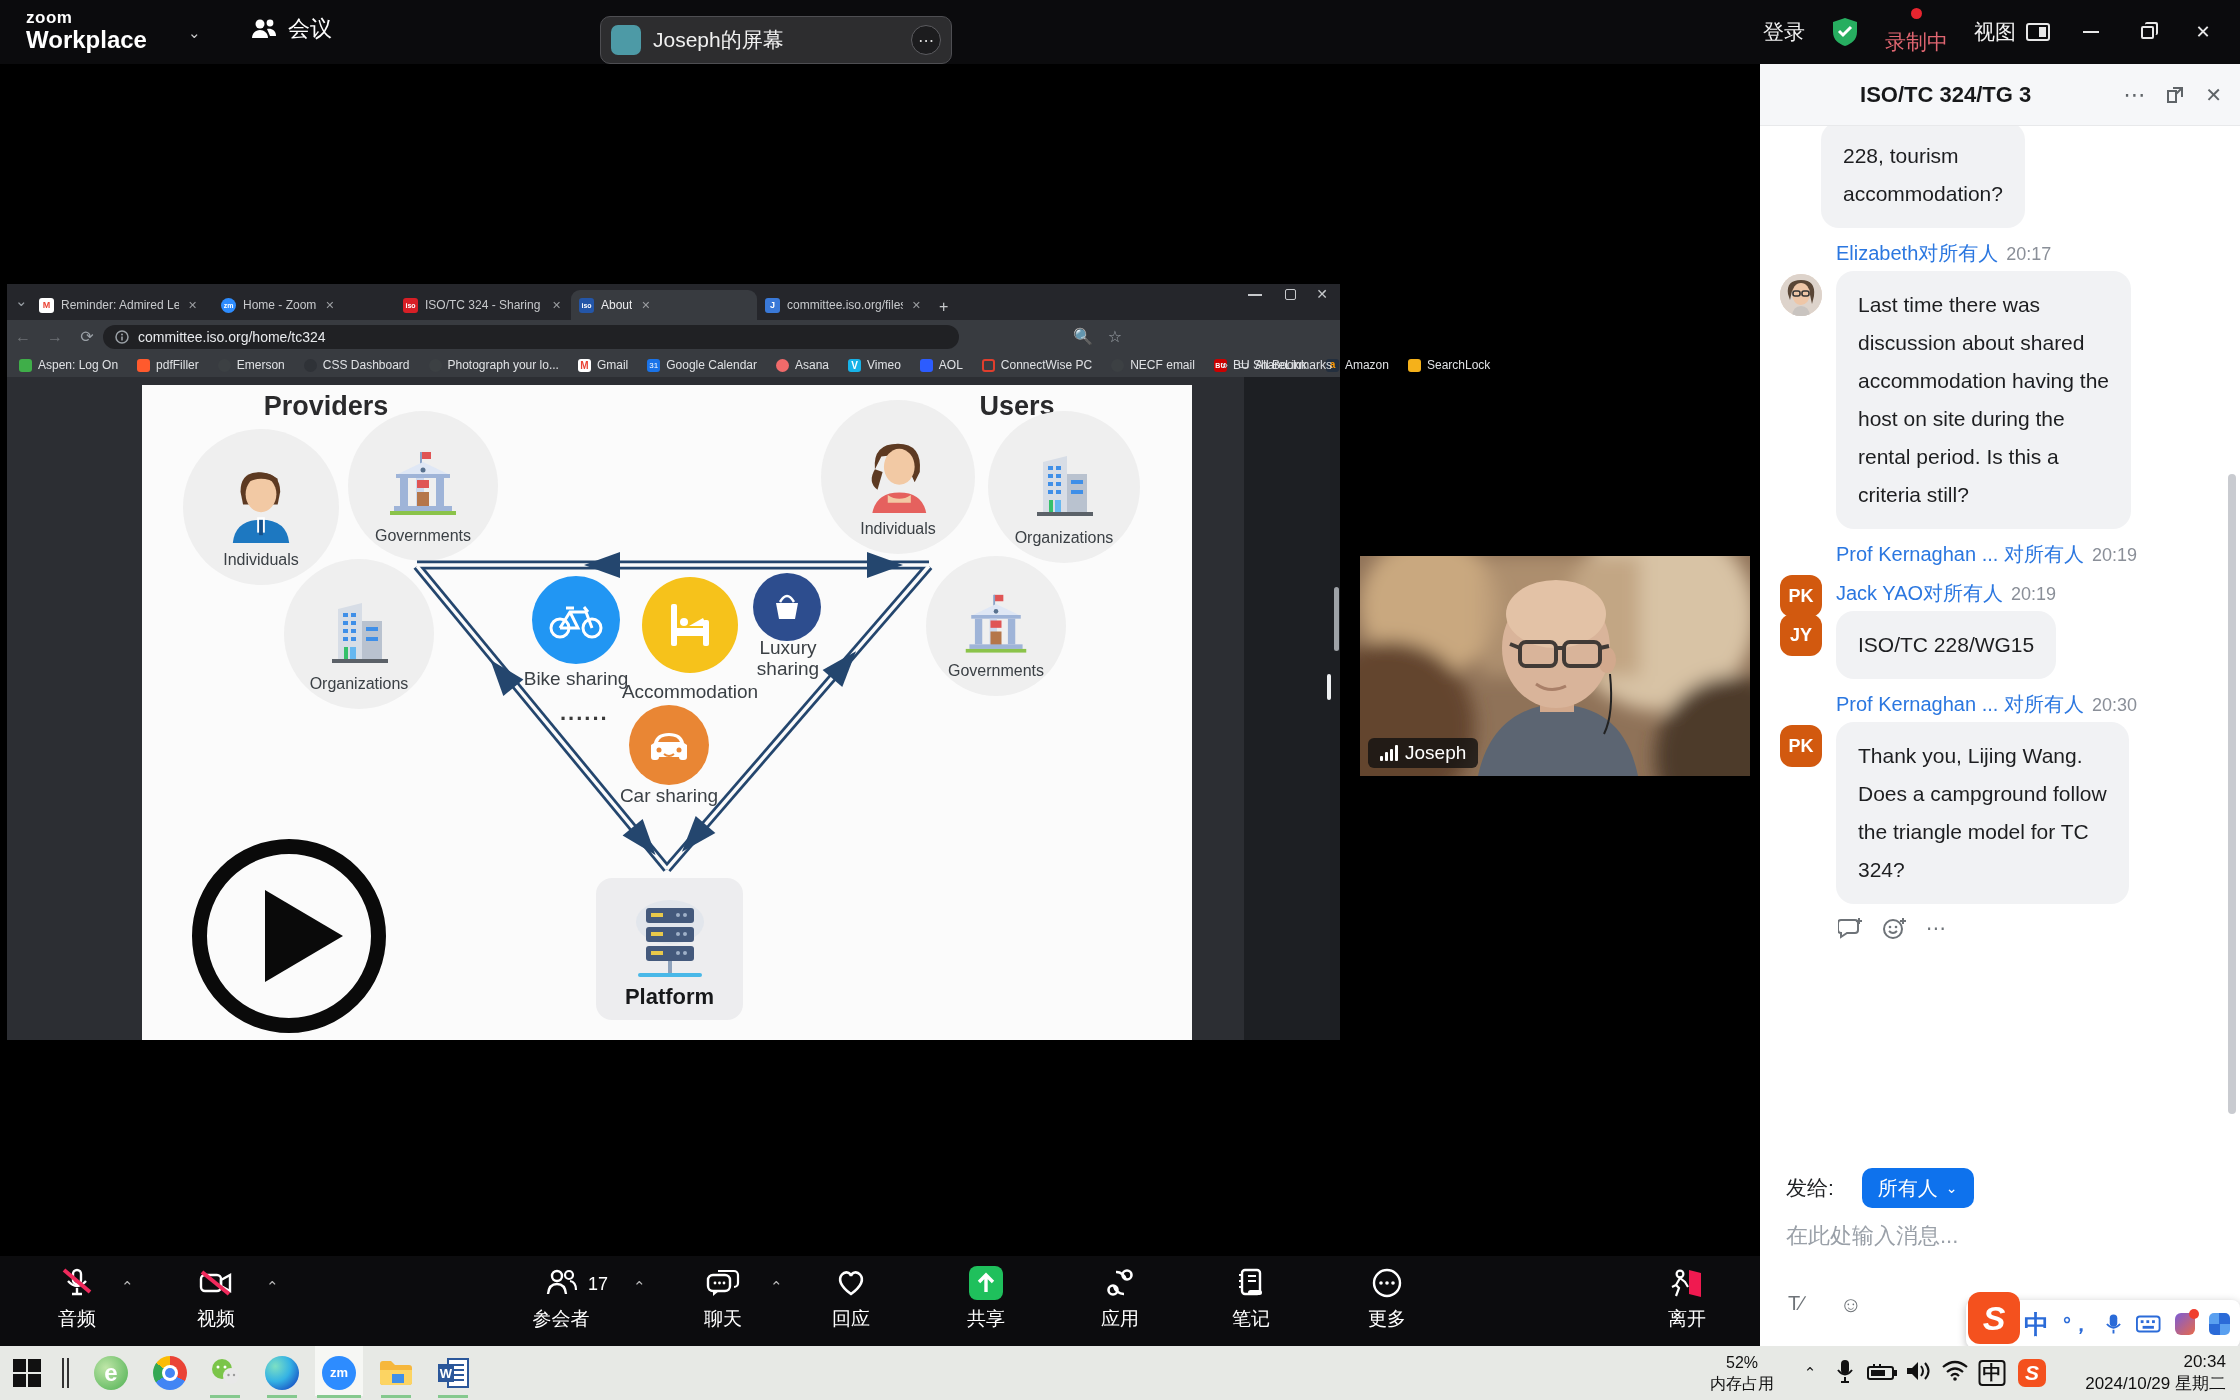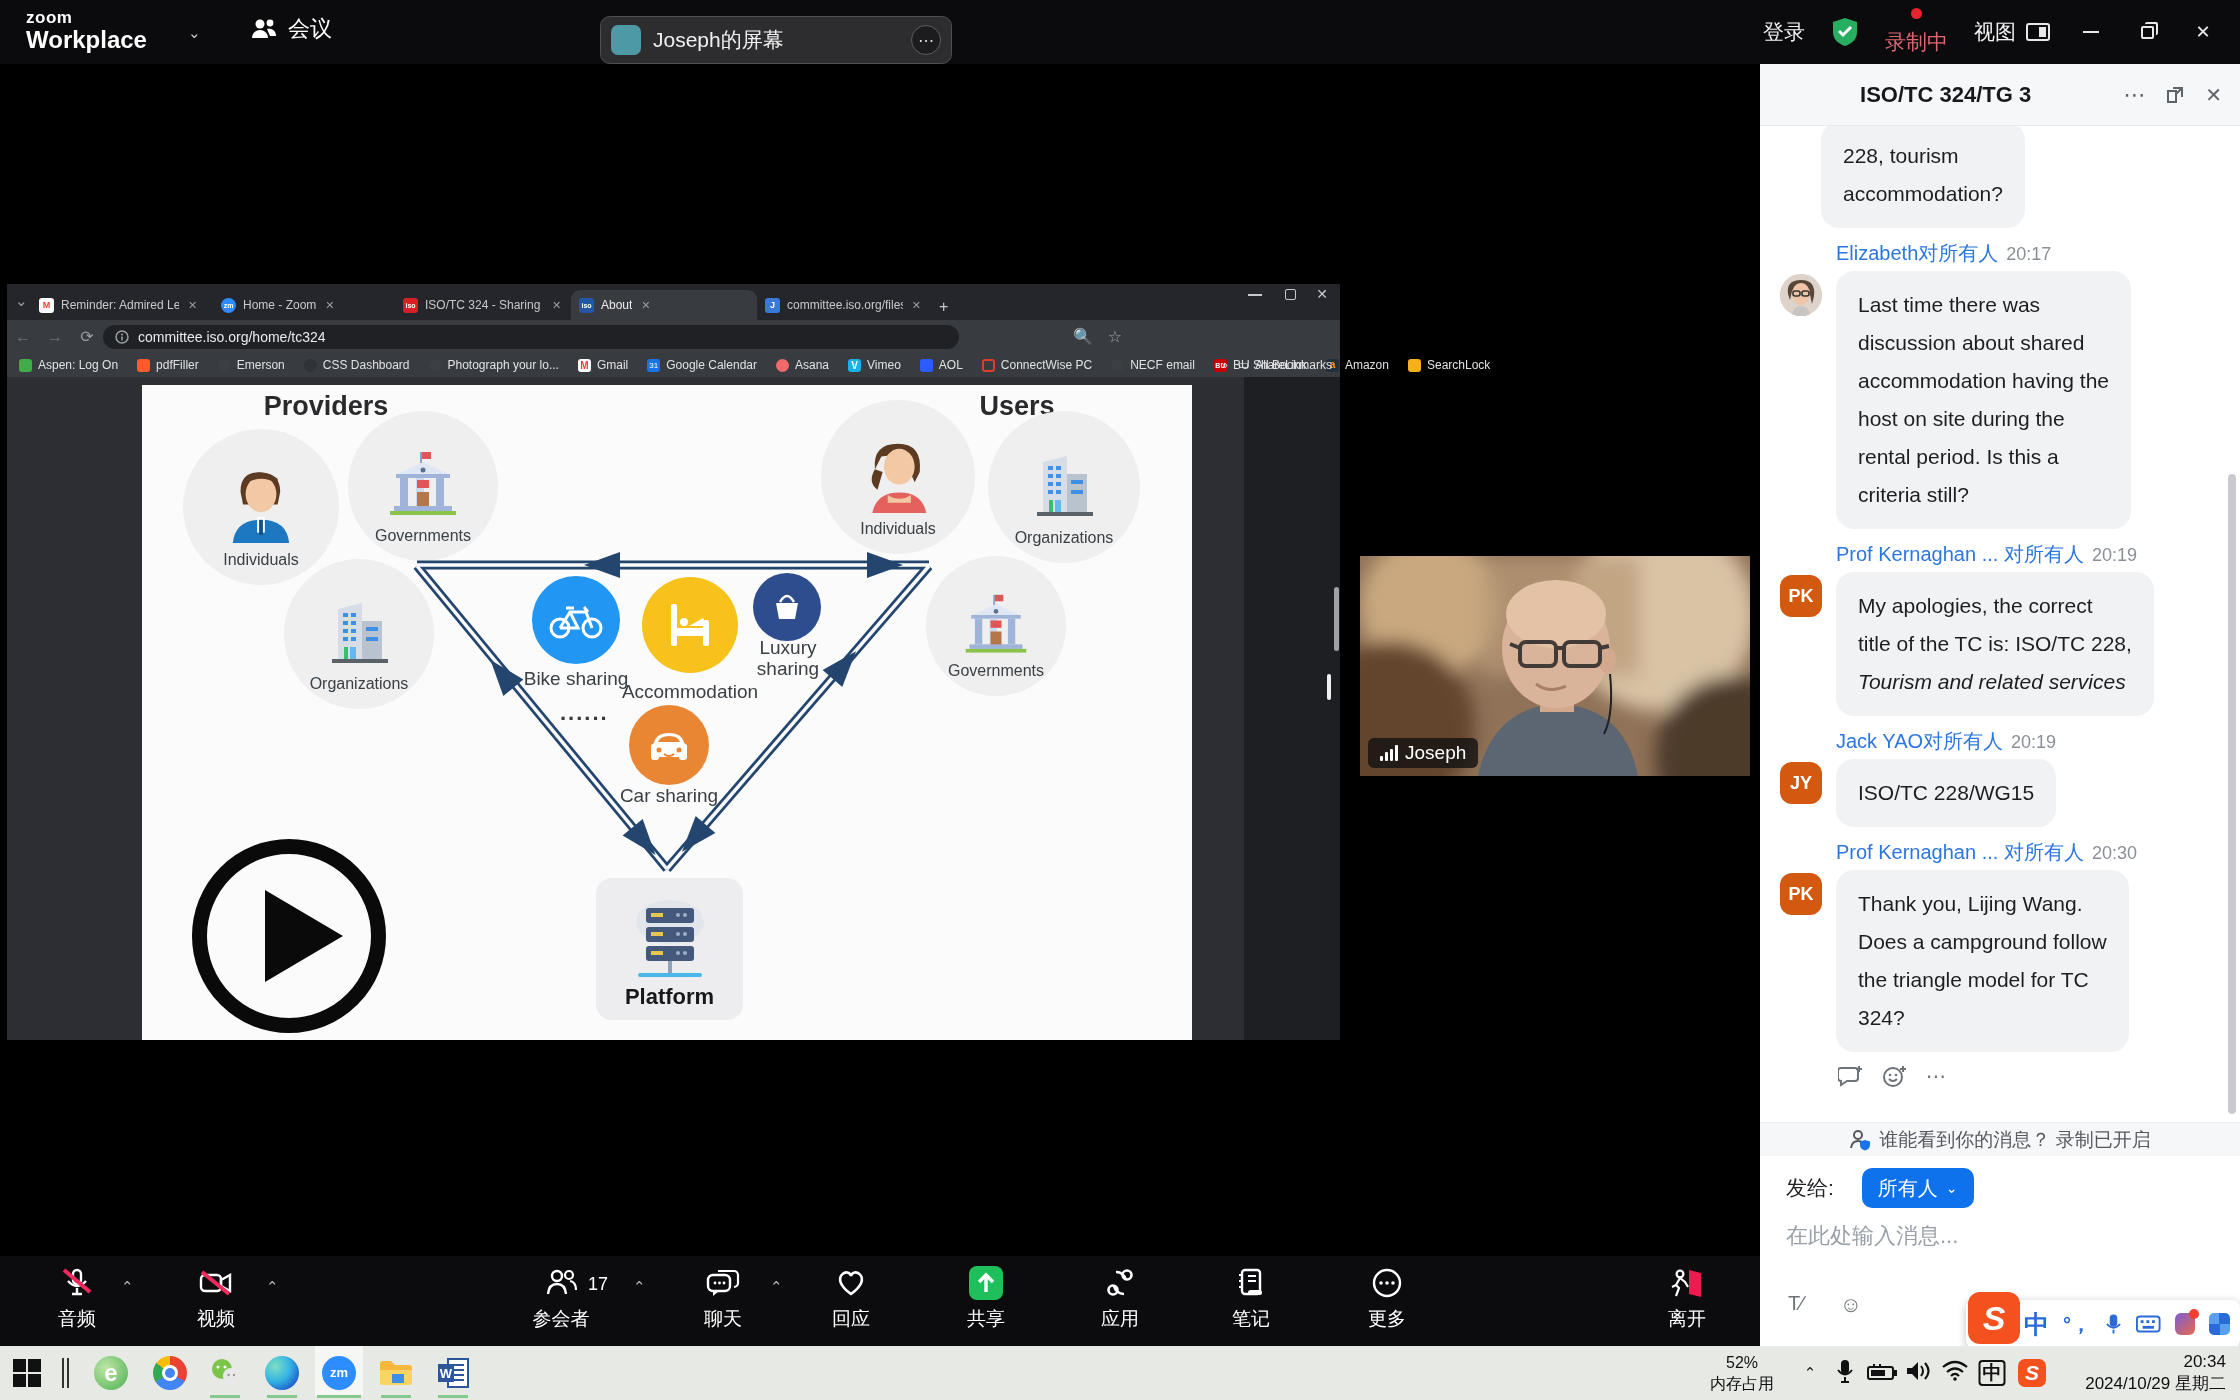--- a/index.html
+++ b/index.html
@@ -562,24 +562,20 @@
           <div>accommodation having the</div><div>host on site during the</div>
           <div>rental period. Is this a</div><div>criteria still?</div>
         </div>
       </div>
 
       <div class="msg">
         <div class="mname">
           <span class="n">Prof Kernaghan ...</span> <span class="to">对所有人</span><span class="tm">20:19</span>
         </div>
         <div class="avatar">PK</div>
-        <div class="bubble">
-          <div>My apologies, the correct</div><div>title of the TC is: ISO/TC 228,</div>
-          <div style="font-style:italic;">Tourism and related services</div>
-        </div>
       </div>
 
       <div class="msg">
         <div class="mname">
           <span class="n">Jack YAO</span><span class="to">对所有人</span><span class="tm">20:19</span>
         </div>
         <div class="avatar">JY</div>
         <div class="bubble">
           <div>ISO/TC 228/WG15</div>
         </div>
@@ -607,28 +603,20 @@
             <circle cx="14" cy="11" r="1.3" fill="#6e7378"></circle>
             <path d="M7,15 q4,4 8,0" stroke="#6e7378" stroke-width="2" fill="none"></path>
             <path d="M21,2 v6 M18,5 h6" stroke="#6e7378" stroke-width="2"></path>
           </svg>
         <span>⋯</span>
       </div>
     </div>
 
     <div class="vscroll" style="top:410px;height:640px;"></div>
 
-    <div class="privacy">
-      <svg width="22" height="22" viewBox="0 0 22 22">
-          <circle cx="9" cy="6" r="4" fill="none" stroke="#55595e" stroke-width="2"></circle>
-          <path d="M2,19 q1-7 7-7 q3,0 5,2" fill="none" stroke="#55595e" stroke-width="2"></path>
-          <path d="M16,11 l5,1.5 v3.5 q0,4-5,5.5 q-5-1.5-5-5.5 v-3.5 z" fill="#1a73e8"></path>
-        </svg>
-      <span>谁能看到你的消息？ 录制已开启</span>
-    </div>
 
     <div class="sendrow">
       <span class="sendlbl">发给:</span>
       <span class="sendpill">
         <span>所有人</span>
         <span style="font-size:14px;">⌄</span>
       </span>
     </div>
     <input class="msginput" placeholder="在此处输入消息..." style="">
     <div class="composeicons">

